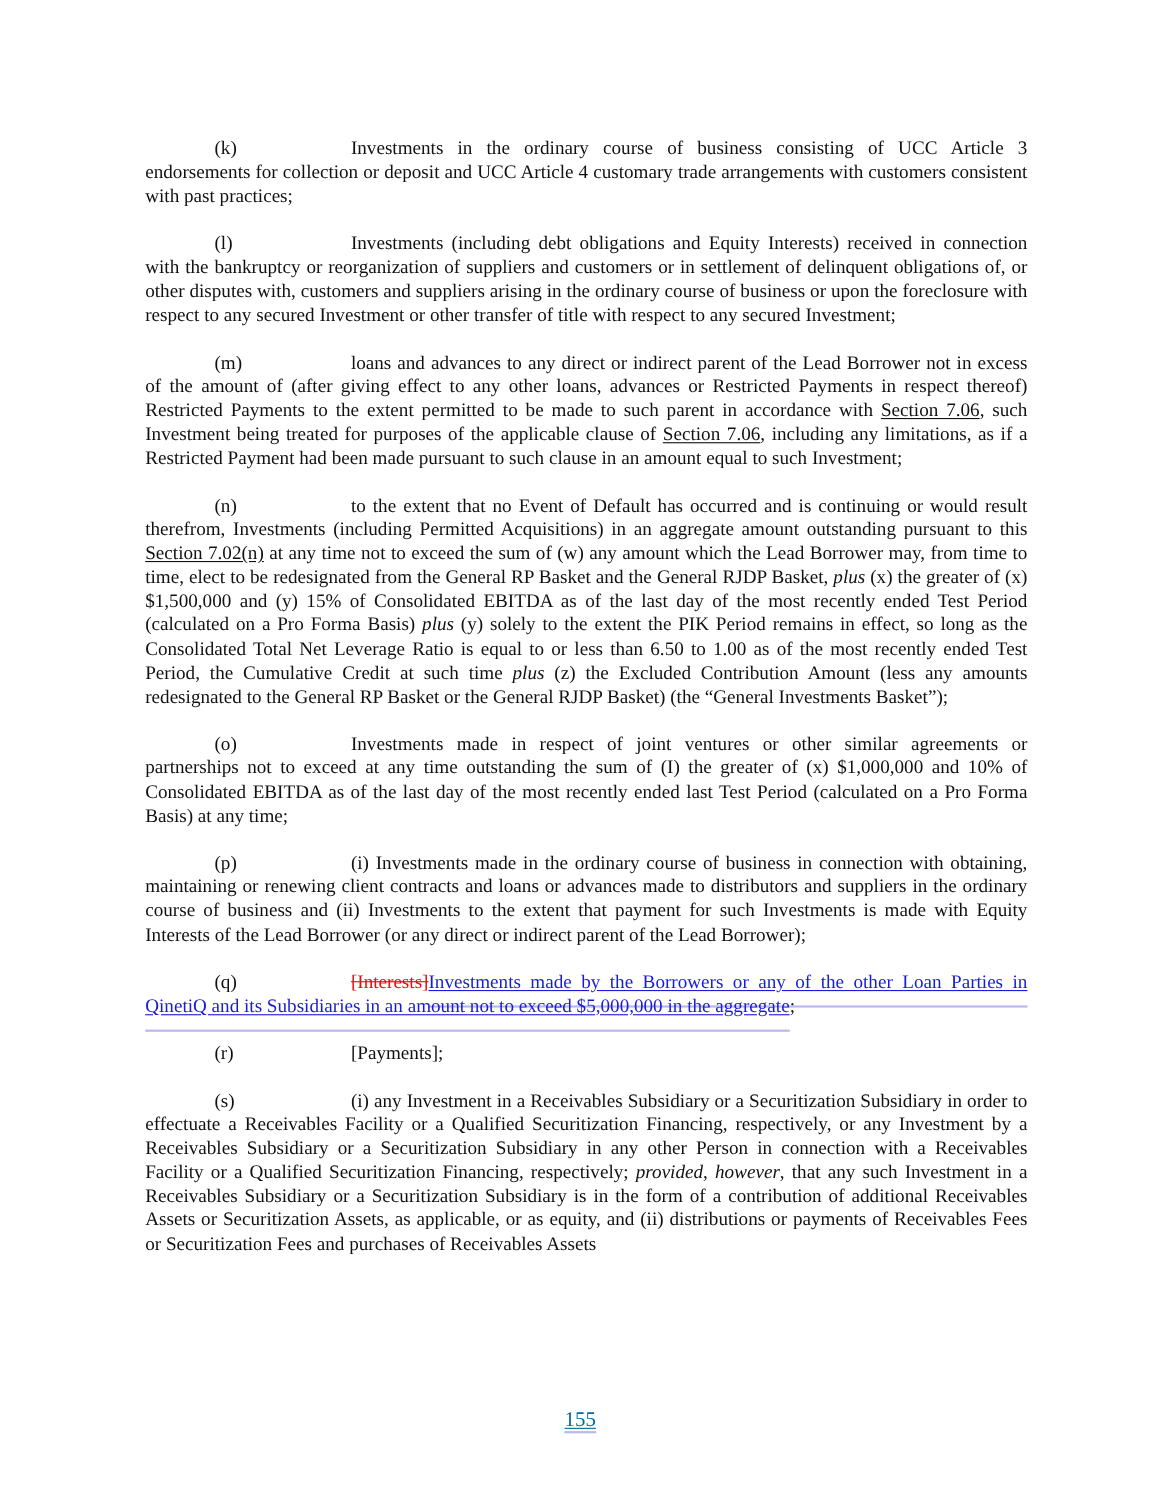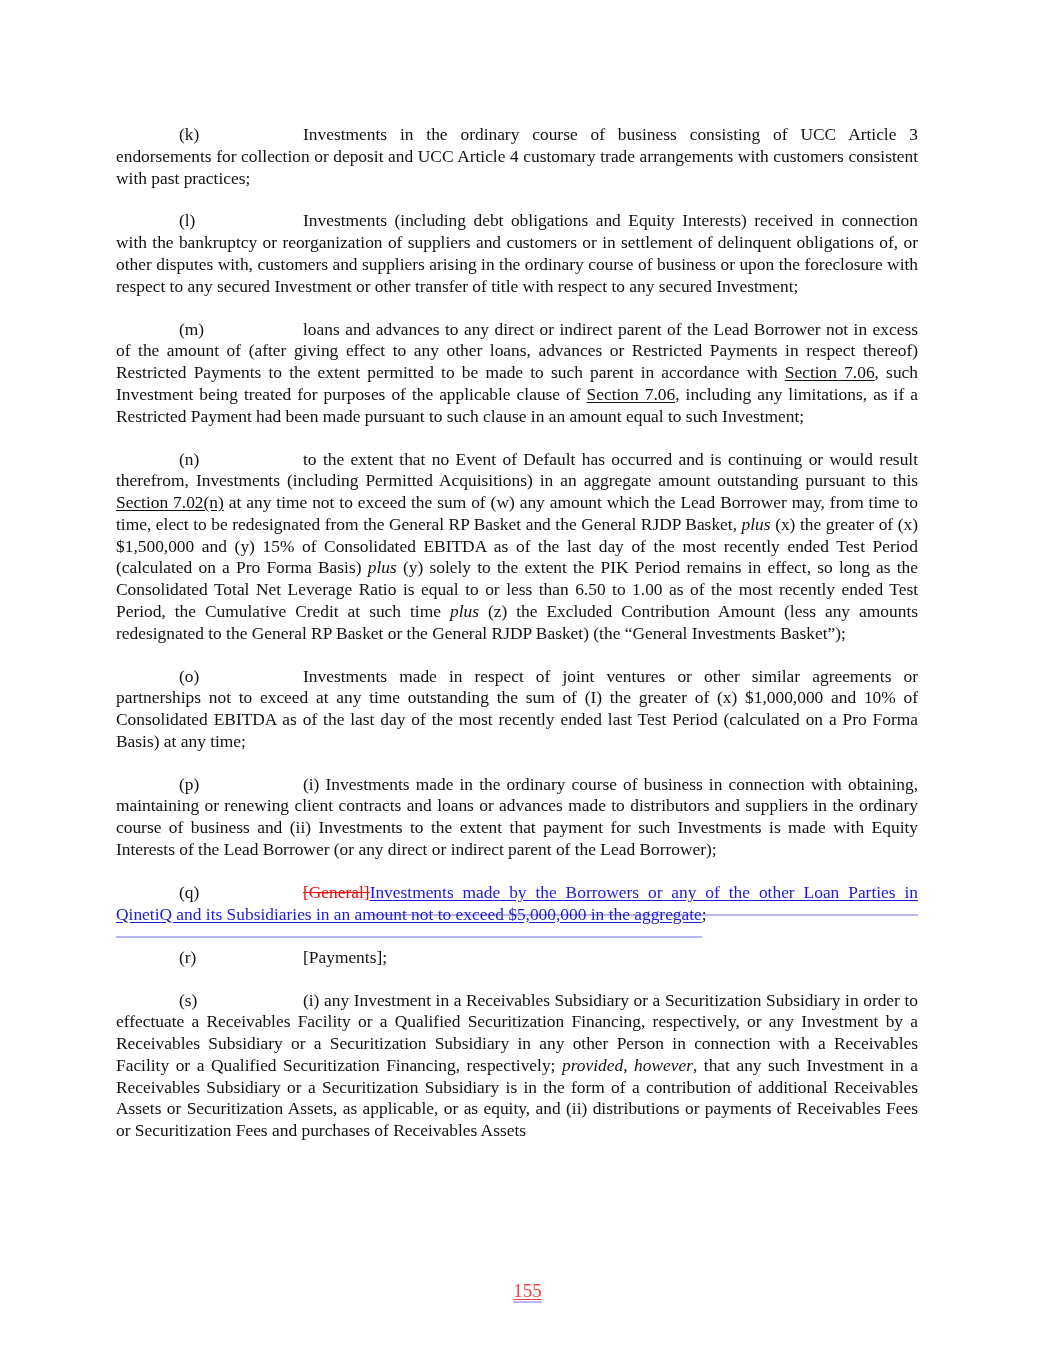--- a/index.html
+++ b/index.html
@@ -1,59 +1,59 @@
 <!DOCTYPE html>
 <html><head>
 <meta charset="utf-8">
 <style>
   html, body { margin: 0; padding: 0; background: #ffffff; }
   body { width: 1055px; height: 1365px; position: relative; overflow: hidden; }
   .page {
-    position: absolute; left: 116px; top: 124px; width: 802px;
+    position: absolute; left: 132px; top: 124px; width: 802px;
     font-family: "Liberation Serif", "DejaVu Serif", serif;
     font-size: 17.4px; line-height: 21.75px; color: #111111;
   }
   .clause { text-align: justify; margin: 0 0 21.2px 0; }
   .label { display: inline-block; width: 124px; margin-left: 63px; }
   .u { text-decoration: underline; text-underline-offset: 2px; }
   .i { font-style: italic; }
   .b { font-weight: normal; }
   .del { color: #e01010; text-decoration: line-through; text-decoration-color: #e01010; }
   .ins {
     color: #1a1adb;
     text-decoration: underline; text-decoration-color: #1a1adb; text-underline-offset: 2px;
     border-bottom: 2px solid #b8b8f0; padding-bottom: 12px;
   }
   .pagenum {
     position: absolute; left: 0; width: 1055px; top: 1280px; text-align: center;
     font-family: "Liberation Serif", "DejaVu Serif", serif; font-size: 19px;
   }
   .pagenum span {
-    color: #ef4444; text-decoration: underline; text-underline-offset: 2px;
+    color: #0369a1; text-decoration: underline; text-underline-offset: 2px;
     border-bottom: 2px solid #b8b8f0;
   }
 </style>
 </head>
 <body>
 
 <div class="page">
 
   <p class="clause"><span class="label">(k)</span><span>Investments in the ordinary course of business consisting of UCC Article 3 endorsements for collection or deposit and UCC Article 4 customary trade arrangements with customers consistent with past practices;</span></p>
 
   <p class="clause"><span class="label">(l)</span><span>Investments (including debt obligations and Equity Interests) received in connection with the bankruptcy or reorganization of suppliers and customers or in settlement of delinquent obligations of, or other disputes with, customers and suppliers arising in the ordinary course of business or upon the foreclosure with respect to any secured Investment or other transfer of title with respect to any secured Investment;</span></p>
 
   <p class="clause"><span class="label">(m)</span><span>loans and advances to any direct or indirect parent of the Lead Borrower not in excess of the amount of (after giving effect to any other loans, advances or Restricted Payments in respect thereof) Restricted Payments to the extent permitted to be made to such parent in accordance with </span><span class="u">Section 7.06</span><span>, such Investment being treated for purposes of the applicable clause of </span><span class="u">Section 7.06</span><span>, including any limitations, as if a Restricted Payment had been made pursuant to such clause in an amount equal to such Investment;</span></p>
 
   <p class="clause"><span class="label">(n)</span><span>to the extent that no Event of Default has occurred and is continuing or would result therefrom, Investments (including Permitted Acquisitions) in an aggregate amount outstanding pursuant to this </span><span class="u">Section 7.02(n)</span><span> at any time not to exceed the sum of (w) any amount which the Lead Borrower may, from time to time, elect to be redesignated from the General RP Basket and the General RJDP Basket, </span><span class="i">plus</span><span> (x) the greater of (x) $1,500,000 and (y) 15% of Consolidated EBITDA as of the last day of the most recently ended Test Period (calculated on a Pro Forma Basis) </span><span class="i">plus</span><span> (y) solely to the extent the PIK Period remains in effect, so long as the Consolidated Total Net Leverage Ratio is equal to or less than 6.50 to 1.00 as of the most recently ended Test Period, the Cumulative Credit at such time </span><span class="i">plus</span><span> (z) the Excluded Contribution Amount (less any amounts redesignated to the General RP Basket or the General RJDP Basket) (the “</span><span class="b">General Investments Basket</span><span>”);</span></p>
 
   <p class="clause"><span class="label">(o)</span><span>Investments made in respect of joint ventures or other similar agreements or partnerships not to exceed at any time outstanding the sum of (I) the greater of (x) $1,000,000 and 10% of Consolidated EBITDA as of the last day of the most recently ended last Test Period (calculated on a Pro Forma Basis) at any time;</span></p>
 
   <p class="clause"><span class="label">(p)</span><span>(i) Investments made in the ordinary course of business in connection with obtaining, maintaining or renewing client contracts and loans or advances made to distributors and suppliers in the ordinary course of business and (ii) Investments to the extent that payment for such Investments is made with Equity Interests of the Lead Borrower (or any direct or indirect parent of the Lead Borrower);</span></p>
 
-  <p class="clause"><span class="label">(q)</span><span class="del">[General]</span><span class="ins">Investments made by the Borrowers or any of the other Loan Parties in QinetiQ and its Subsidiaries in an amount not to exceed $5,000,000 in the aggregate</span><span>;</span></p>
+  <p class="clause"><span class="label">(q)</span><span class="del">[Interests]</span><span class="ins">Investments made by the Borrowers or any of the other Loan Parties in QinetiQ and its Subsidiaries in an amount not to exceed $5,000,000 in the aggregate</span><span>;</span></p>
 
   <p class="clause"><span class="label">(r)</span><span>[Payments];</span></p>
 
   <p class="clause"><span class="label">(s)</span><span>(i) any Investment in a Receivables Subsidiary or a Securitization Subsidiary in order to effectuate a Receivables Facility or a Qualified Securitization Financing, respectively, or any Investment by a Receivables Subsidiary or a Securitization Subsidiary in any other Person in connection with a Receivables Facility or a Qualified Securitization Financing, respectively; </span><span class="i">provided</span><span>, </span><span class="i">however</span><span>, that any such Investment in a Receivables Subsidiary or a Securitization Subsidiary is in the form of a contribution of additional Receivables Assets or Securitization Assets, as applicable, or as equity, and (ii) distributions or payments of Receivables Fees or Securitization Fees and purchases of Receivables Assets</span></p>
 
 </div>
 
 <div class="pagenum"><span>155</span></div>
 
 </body></html>

